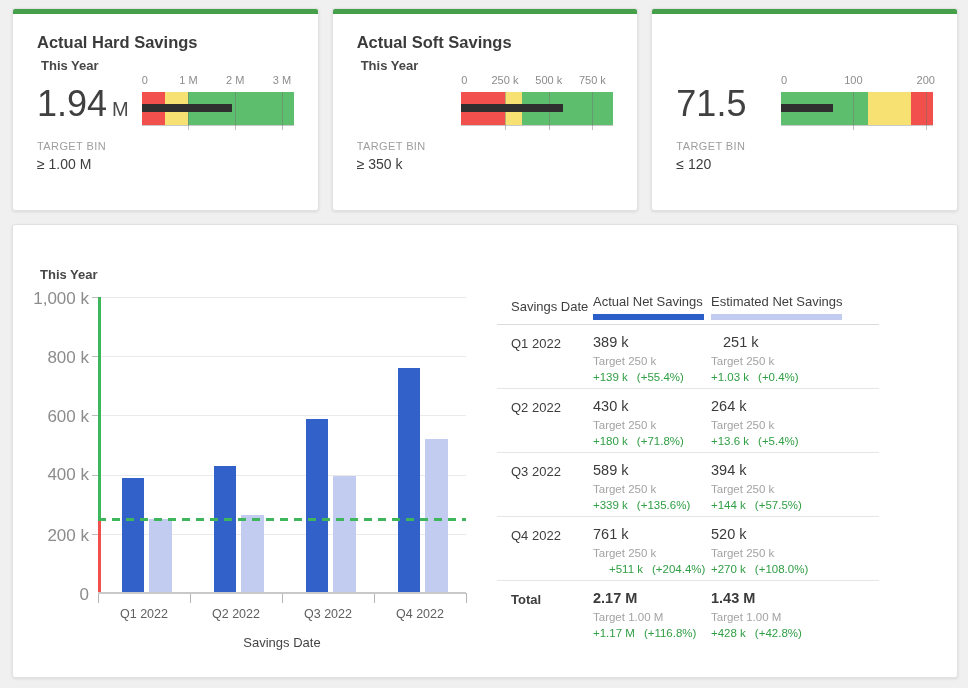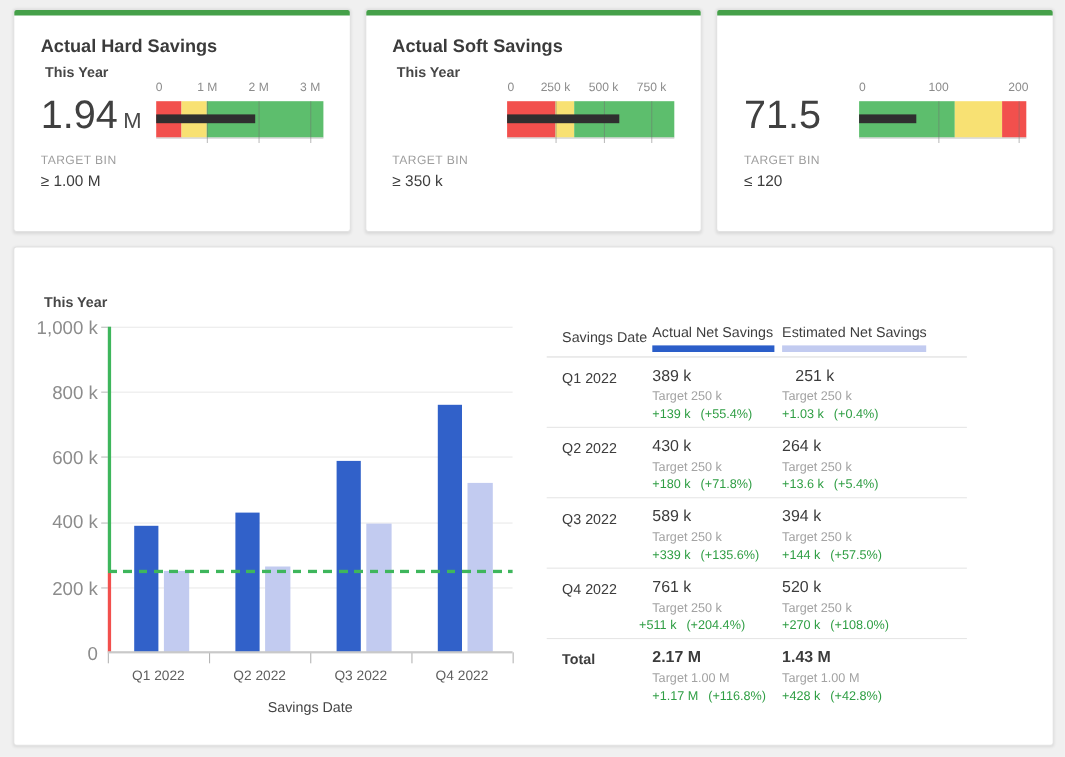--- a/index.html
+++ b/index.html
@@ -212,21 +212,21 @@
         <div class="cell-target" style="left: 96px;">Target 250 k</div>
         <div class="cell-variance" style="left: 96px; color: rgb(47, 158, 68);"><span>+339 k</span><span class="vpct">(+135.6%)</span></div>
         <div class="cell-value" style="left: 214px;">394 k</div>
         <div class="cell-target" style="left: 214px;">Target 250 k</div>
         <div class="cell-variance" style="left: 214px; color: rgb(47, 158, 68);"><span>+144 k</span><span class="vpct">(+57.5%)</span></div>
       </div>
       <div class="trow">
         <div class="trow-label">Q4 2022</div>
         <div class="cell-value" style="left: 96px;">761 k</div>
         <div class="cell-target" style="left: 96px;">Target 250 k</div>
-        <div class="cell-variance" style="left: 84px; color: rgb(47, 158, 68);"><span>+511 k</span><span class="vpct">(+204.4%)</span></div>
+        <div class="cell-variance" style="left: 112px; color: rgb(47, 158, 68);"><span>+511 k</span><span class="vpct">(+204.4%)</span></div>
         <div class="cell-value" style="left: 214px;">520 k</div>
         <div class="cell-target" style="left: 214px;">Target 250 k</div>
         <div class="cell-variance" style="left: 214px; color: rgb(47, 158, 68);"><span>+270 k</span><span class="vpct">(+108.0%)</span></div>
       </div>
       <div class="trow total">
         <div class="trow-label">Total</div>
         <div class="cell-value" style="left: 96px;">2.17 M</div>
         <div class="cell-target" style="left: 96px;">Target 1.00 M</div>
         <div class="cell-variance" style="left: 96px; color: rgb(47, 158, 68);"><span>+1.17 M</span><span class="vpct">(+116.8%)</span></div>
         <div class="cell-value" style="left: 214px;">1.43 M</div>

